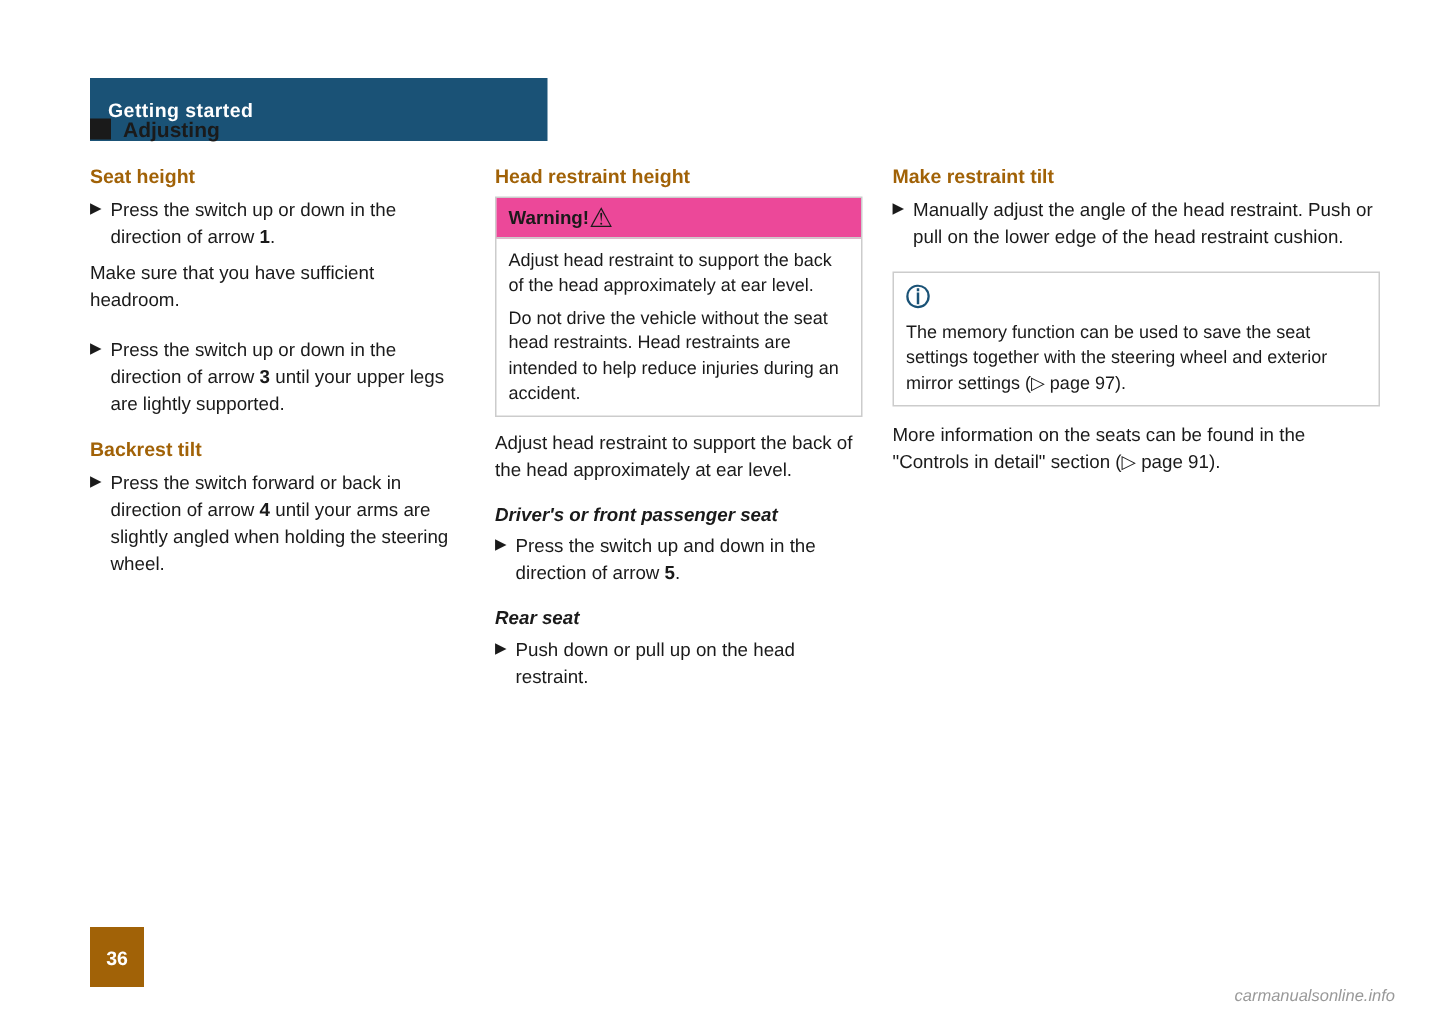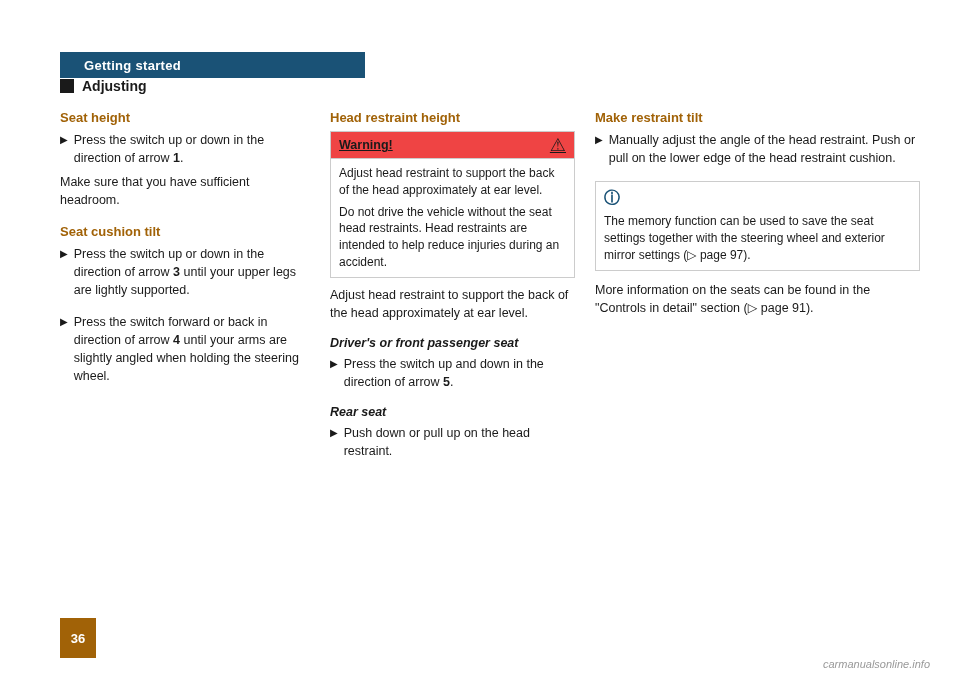--- a/index.html
+++ b/index.html
@@ -20,25 +20,25 @@
       background: #fff;
       position: relative;
     }
 
     
     .header-bar {
       position: absolute;
       top: 52px;
       left: 60px;
       width: 305px;
-      height: 26px;
+      height: 42px;
       background: #1a5276;
       display: flex;
       align-items: center;
-      padding-left: 24px;
+      padding-left: 12px;
     }
 
     .header-title {
       color: #fff;
       font-size: 13px;
       font-weight: bold;
       letter-spacing: 0.3px;
     }
 
     
@@ -135,25 +135,24 @@
 
     
     .warning-box {
       border: 1px solid #ccc;
       margin-bottom: 8px;
     }
 
     .warning-header {
       display: flex;
       align-items: center;
-      justify-content: space-between;
+      justify-content: flex-start;
       padding: 4px 8px;
       border-bottom: 1px solid #ccc;
-      background: #ef4444;
-      text-decoration: underline;
+      background: #ec4899;
     }
 
     .warning-label {
       font-size: 12.5px;
       font-weight: bold;
       color: #1a1a1a;
     }
 
     .warning-triangle {
       font-size: 18px;
@@ -254,28 +253,28 @@
       <div class="section-gap">
         <div class="section-title">Seat height</div>
         <div class="bullet-item">
           <span class="bullet-arrow">▶</span>
           <span class="bullet-text">Press the switch up or down in the direction of arrow <strong>1</strong>.</span>
         </div>
         <div class="sub-text">Make sure that you have sufficient headroom.</div>
       </div>
 
       <div class="section-gap">
-        <div class="section-title">Seat cushion tilt</div>
         <div class="bullet-item">
           <span class="bullet-arrow">▶</span>
           <span class="bullet-text">Press the switch up or down in the direction of arrow <strong>3</strong> until your upper legs are lightly supported.</span>
         </div>
       </div>
 
       <div class="section-gap">
+        <div class="section-title">Backrest tilt</div>
         <div class="bullet-item">
           <span class="bullet-arrow">▶</span>
           <span class="bullet-text">Press the switch forward or back in direction of arrow <strong>4</strong> until your arms are slightly angled when holding the steering wheel.</span>
         </div>
       </div>
 
     </div>
 
     <div class="col-mid">
 

